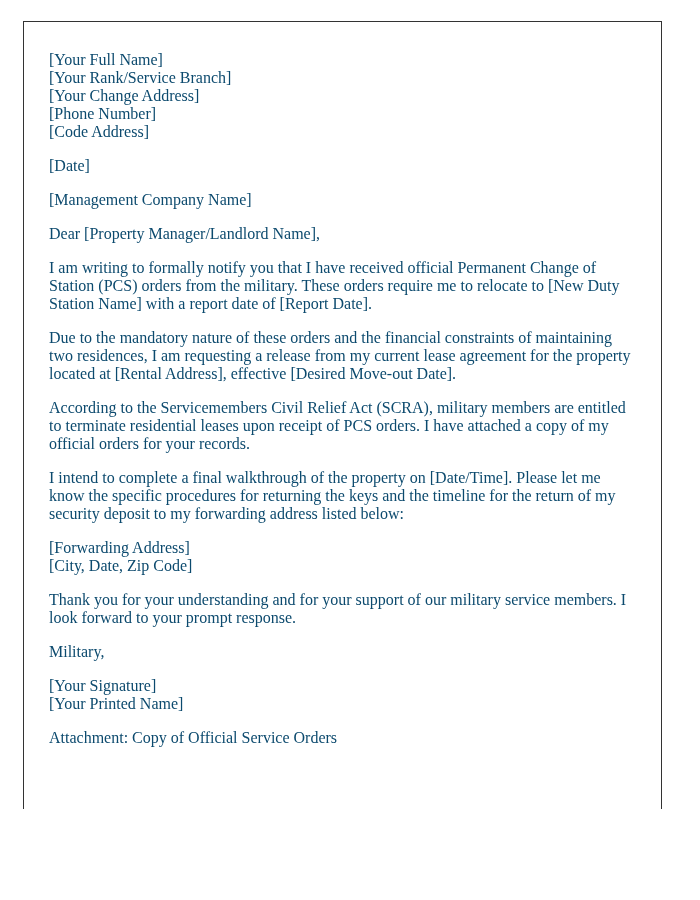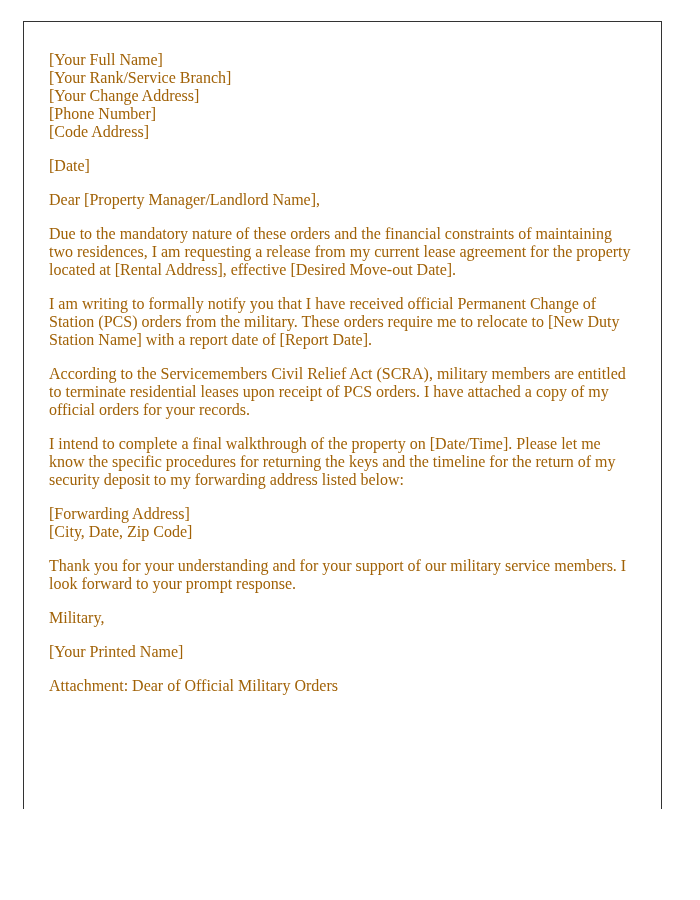--- a/index.html
+++ b/index.html
@@ -18,21 +18,21 @@
     left: 23px;
     top: 21px;
     width: 639px;
     height: 788px;
     box-sizing: border-box;
     border: 1px solid #333333;
     border-bottom: none;
     overflow: hidden;
     background: #ffffff;
     padding: 13px 24px 0 25px;
-    color: #a16207;
+    color: #0c4a6e;
     font-size: 16px;
     line-height: 18px;
   }
   .page p {
     margin: 16px 0;
   }
   .ln {
     display: block;
   }
   .subject {
@@ -48,41 +48,43 @@
     <span class="ln">[Your Full Name]</span>
     <span class="ln">[Your Rank/Service Branch]</span>
     <span class="ln">[Your Change Address]</span>
     <span class="ln">[Phone Number]</span>
     <span class="ln">[Code Address]</span>
   </p>
 
   <p>[Date]</p>
 
   <p>
+    <span class="ln">[Management Company Name]</span>
   </p>
 
 
   <p>Dear [Property Manager/Landlord Name],</p>
 
+  <p>I am writing to formally notify you that I have received official Permanent Change of Station (PCS) orders from the military. These orders require me to relocate to [New Duty Station Name] with a report date of [Report Date].</p>
+
   <p>Due to the mandatory nature of these orders and the financial constraints of maintaining two residences, I am requesting a release from my current lease agreement for the property located at [Rental Address], effective [Desired Move-out Date].</p>
-
-  <p>I am writing to formally notify you that I have received official Permanent Change of Station (PCS) orders from the military. These orders require me to relocate to [New Duty Station Name] with a report date of [Report Date].</p>
 
   <p>According to the Servicemembers Civil Relief Act (SCRA), military members are entitled to terminate residential leases upon receipt of PCS orders. I have attached a copy of my official orders for your records.</p>
 
   <p>I intend to complete a final walkthrough of the property on [Date/Time]. Please let me know the specific procedures for returning the keys and the timeline for the return of my security deposit to my forwarding address listed below:</p>
 
   <p>
     <span class="ln">[Forwarding Address]</span>
     <span class="ln">[City, Date, Zip Code]</span>
   </p>
 
   <p>Thank you for your understanding and for your support of our military service members. I look forward to your prompt response.</p>
 
   <p>Military,</p>
 
   <p>
+    <span class="ln">[Your Signature]</span>
     <span class="ln">[Your Printed Name]</span>
   </p>
 
-  <p>Attachment: Dear of Official Military Orders</p>
+  <p>Attachment: Copy of Official Service Orders</p>
 
 </div>
 
 </body></html>

